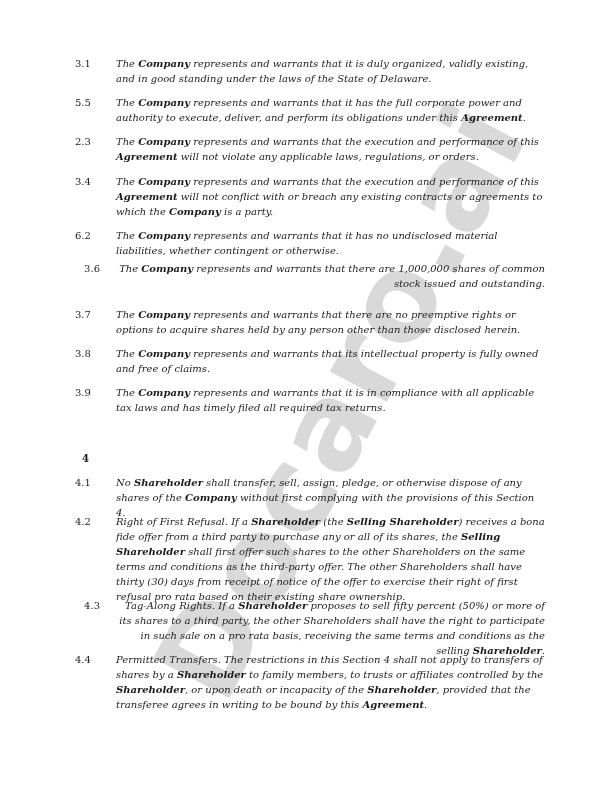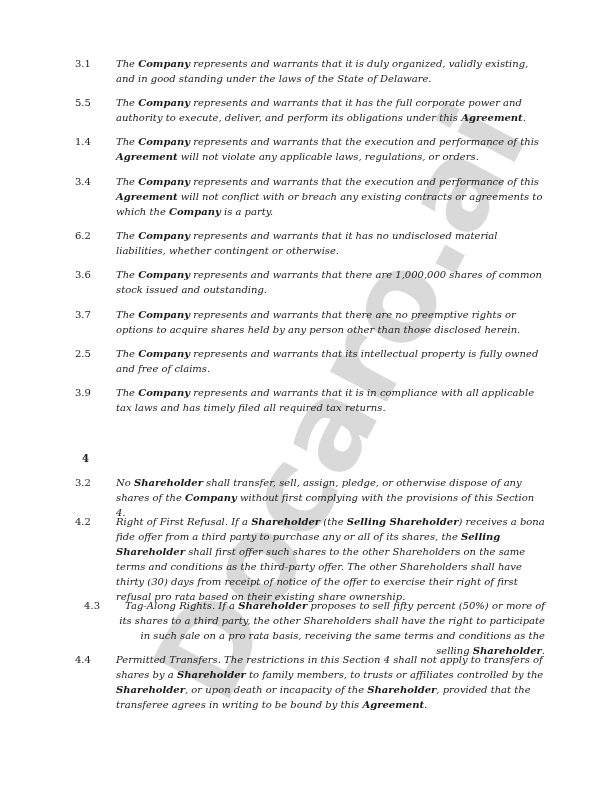--- a/index.html
+++ b/index.html
@@ -92,60 +92,60 @@
       <span class="num">3.1</span>
       <span class="text">The <b>Company</b> represents and warrants that it is duly organized, validly existing, and in good standing under the laws of the State of Delaware.</span>
     </div>
 
     <div class="item" style="top:95px;">
       <span class="num">5.5</span>
       <span class="text">The <b>Company</b> represents and warrants that it has the full corporate power and authority to execute, deliver, and perform its obligations under this <b>Agreement</b>.</span>
     </div>
 
     <div class="item" style="top:134px;">
-      <span class="num">1.4</span>
+      <span class="num">2.3</span>
       <span class="text">The <b>Company</b> represents and warrants that the execution and performance of this <b>Agreement</b> will not violate any applicable laws, regulations, or orders.</span>
     </div>
 
     <div class="item" style="top:174px;">
       <span class="num">3.4</span>
       <span class="text">The <b>Company</b> represents and warrants that the execution and performance of this <b>Agreement</b> will not conflict with or breach any existing contracts or agreements to which the <b>Company</b> is a party.</span>
     </div>
 
     <div class="item" style="top:228px;">
       <span class="num">6.2</span>
       <span class="text">The <b>Company</b> represents and warrants that it has no undisclosed material liabilities, whether contingent or otherwise.</span>
     </div>
 
-    <div class="item" style="top:267px;">
+    <div class="item" style="top:261px;text-align:right;">
       <span class="num">3.6</span>
       <span class="text">The <b>Company</b> represents and warrants that there are 1,000,000 shares of common stock issued and outstanding.</span>
     </div>
 
     <div class="item" style="top:307px;">
       <span class="num">3.7</span>
       <span class="text">The <b>Company</b> represents and warrants that there are no preemptive rights or options to acquire shares held by any person other than those disclosed herein.</span>
     </div>
 
     <div class="item" style="top:346px;">
-      <span class="num">2.5</span>
+      <span class="num">3.8</span>
       <span class="text">The <b>Company</b> represents and warrants that its intellectual property is fully owned and free of claims.</span>
     </div>
 
     <div class="item" style="top:385px;">
       <span class="num">3.9</span>
       <span class="text">The <b>Company</b> represents and warrants that it is in compliance with all applicable tax laws and has timely filed all required tax returns.</span>
     </div>
 
     <div class="heading" style="top:451px;">
       <span class="hnum">4</span>
     </div>
 
     <div class="item" style="top:475px;">
-      <span class="num">3.2</span>
+      <span class="num">4.1</span>
       <span class="text">No <b>Shareholder</b> shall transfer, sell, assign, pledge, or otherwise dispose of any shares of the <b>Company</b> without first complying with the provisions of this Section 4.</span>
     </div>
 
     <div class="item" style="top:514px;">
       <span class="num">4.2</span>
       <span class="text">Right of First Refusal. If a <b>Shareholder</b> (the <b>Selling Shareholder</b>) receives a bona fide offer from a third party to purchase any or all of its shares, the <b>Selling Shareholder</b> shall first offer such shares to the other Shareholders on the same terms and conditions as the third-party offer. The other Shareholders shall have thirty (30) days from receipt of notice of the offer to exercise their right of first refusal pro rata based on their existing share ownership.</span>
     </div>
 
     <div class="item" style="top:598px;text-align:right;">
       <span class="num">4.3</span>

